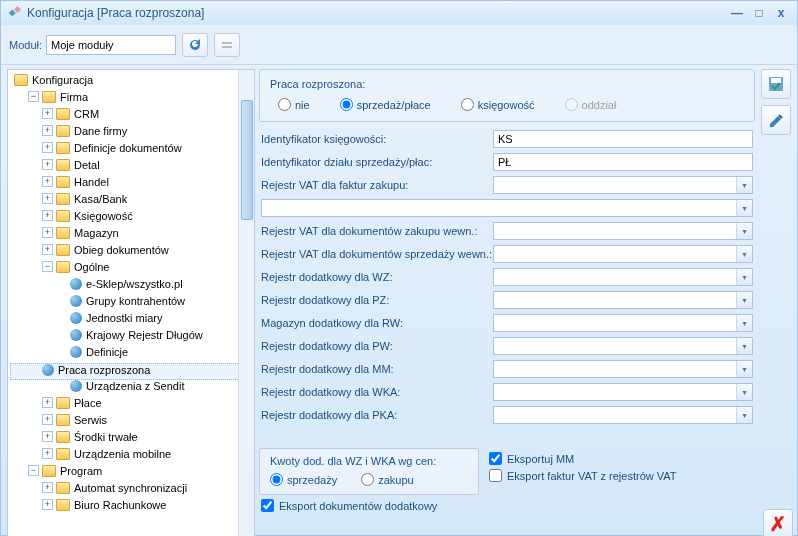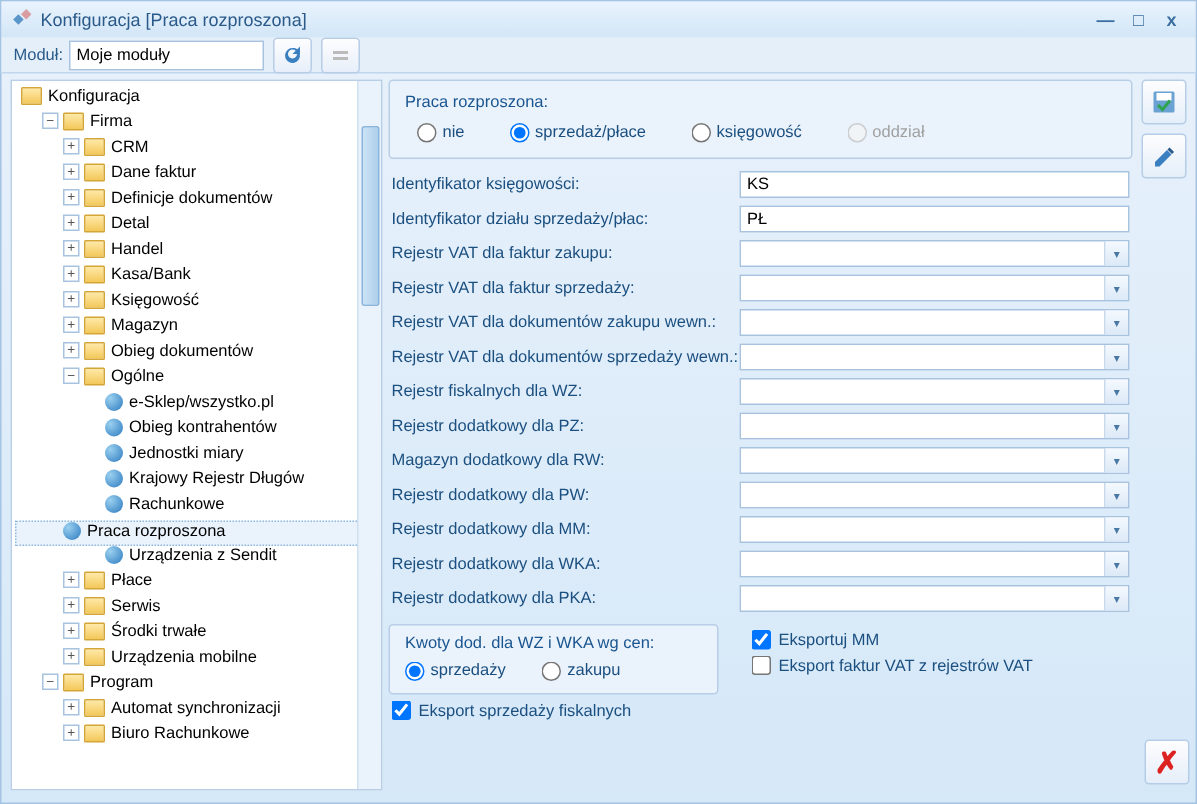--- a/index.html
+++ b/index.html
@@ -2,21 +2,21 @@
 <html><head>
 <meta charset="utf-8">
 <style>
 * { box-sizing: border-box; margin: 0; padding: 0; }
 body { font-family: Tahoma, Arial, sans-serif; font-size: 11px; background: #d7e8f7; width: 798px; height: 536px; overflow: hidden; }
 .window { width: 798px; height: 536px; background: linear-gradient(to bottom, #e8f1fb 0%, #d5e8f8 100%); border: 1px solid #a5c4e4; }
 .titlebar { height: 24px; background: linear-gradient(to bottom, #e9f3fd 0%, #d2e6f7 100%); display: flex; align-items: center; padding: 0 6px; color: #2a5a8a; font-size: 12px; }
 .titlebar .icon { width: 14px; height: 14px; margin-right: 6px; display: flex; align-items: center; justify-content: center; }
 .titlebar .spacer { flex: 1; }
 .titlebar .winbtn { width: 20px; height: 16px; margin-left: 2px; display: flex; align-items: center; justify-content: center; color: #3a6fa0; cursor: pointer; font-weight: bold; }
-.toolbar { height: 24px; display: flex; align-items: center; padding: 0 8px; background: #e4effa; border-bottom: 1px solid #c0d6ed; }
+.toolbar { height: 40px; display: flex; align-items: center; padding: 0 8px; background: #e4effa; border-bottom: 1px solid #c0d6ed; }
 .toolbar label { color: #2a5a8a; margin-right: 4px; }
 .module-select { width: 130px; height: 20px; border: 1px solid #a8c3e0; background: #fff; font-size: 11px; padding: 1px 4px; }
 .tbtn { width: 26px; height: 24px; margin-left: 6px; background: linear-gradient(to bottom, #fdfdfe, #e7effa); border: 1px solid #b8cee6; border-radius: 3px; display: flex; align-items: center; justify-content: center; cursor: pointer; }
 .tbtn svg { width: 16px; height: 16px; }
 .body { display: flex; height: 482px; }
 .left { width: 248px; background: #fff; border: 1px solid #b8cee6; margin: 4px 2px 4px 6px; overflow-y: auto; position: relative; }
 .scrollbar { position: absolute; right: 0; top: 0; width: 16px; height: 100%; background: #eaf2fb; border-left: 1px solid #cfe0f0; }
 .scrollthumb { position: absolute; top: 30px; left: 2px; width: 12px; height: 120px; background: linear-gradient(to right, #cde3f6, #aecfec); border: 1px solid #8bb5db; border-radius: 2px; }
 .tree { padding: 4px 2px 8px 2px; }
 .node { display: flex; align-items: flex-start; height: 17px; padding-left: 0; color: #000; white-space: nowrap; }
@@ -26,30 +26,30 @@
 .globe { width: 12px; height: 12px; border-radius: 50%; background: radial-gradient(circle at 30% 30%, #9bd0f0, #2b7abf); margin-right: 4px; }
 .node.sel { background: #eaf3fc; border: 1px dotted #8fb8dd; padding-left: 17px; }
 .lvl0 { padding-left: 4px; }
 .lvl1 { padding-left: 18px; }
 .lvl2 { padding-left: 32px; }
 .lvl3 { padding-left: 46px; }
 .right { flex: 1; margin: 4px 6px 4px 2px; position: relative; }
 .groupbox { border: 1px solid #b8cee6; border-radius: 3px; background: #eaf2fb; padding: 8px 10px; margin-bottom: 6px; }
 .groupbox .gtitle { color: #1a5590; font-weight: normal; margin-bottom: 6px; }
 .radiorow { display: flex; gap: 30px; padding: 2px 8px; }
-.radio { display: flex; align-items: flex-start; gap: 4px; color: #1b4f7f; }
+.radio { display: flex; align-items: center; gap: 4px; color: #1b4f7f; }
 .radio input { margin: 0; }
 .radio.dis { color: #a0a0a0; }
 .form { padding: 0 2px; }
 .row { display: flex; align-items: center; height: 22px; margin-bottom: 1px; }
 .row label { width: 232px; color: #1b4f7f; }
 .row input.txt { flex: 1; height: 18px; border: 1px solid #a8c3e0; background: #fff; font-size: 11px; padding: 0 4px; margin-right: 36px; }
 .row .combo { flex: 1; height: 18px; border: 1px solid #a8c3e0; background: #fff; margin-right: 36px; position: relative; }
 .combo .arrow { position: absolute; right: 0; top: 0; width: 16px; height: 100%; border-left: 1px solid #c8d9ec; background: linear-gradient(to bottom, #f4f9fe, #dce9f7); display: flex; align-items: center; justify-content: center; font-size: 8px; color: #4a78a4; }
-.bottomrow { display: flex; gap: 16px; margin-top: 6px; }
+.bottomrow { display: flex; gap: 4px; margin-top: 22px; }
 .gb2 { border: 1px solid #b8cee6; border-radius: 3px; background: #eaf2fb; padding: 6px 10px 8px 10px; width: 220px; }
 .gb2 .gt { color: #1a5590; margin-bottom: 6px; }
 .checks { padding: 4px 0 0 6px; }
 .chk { display: flex; align-items: center; gap: 5px; color: #1b4f7f; margin-bottom: 4px; }
 .chk input { margin: 0; }
 .rightbtns { position: absolute; right: -2px; top: 0; width: 32px; }
 .bigbtn { width: 30px; height: 30px; background: linear-gradient(to bottom, #fdfdfe, #e5eef9); border: 1px solid #b5cde6; border-radius: 3px; margin-bottom: 6px; display: flex; align-items: center; justify-content: center; cursor: pointer; }
 .closebtn { position: absolute; right: -2px; bottom: 4px; width: 30px; height: 30px; background: linear-gradient(to bottom, #fdfdfe, #e5eef9); border: 1px solid #b5cde6; border-radius: 3px; display: flex; align-items: center; justify-content: center; cursor: pointer; color: #d22; font-size: 20px; font-weight: bold; }
 .chk2 { display: flex; align-items: center; gap: 5px; color: #1b4f7f; margin-top: 4px; margin-left: 2px; }
 </style>
@@ -100,21 +100,21 @@
             <span>Firma</span>
           </div>
         <div class="node lvl2">
             <span class="exp">+</span>
             <span class="folder"></span>
             <span>CRM</span>
           </div>
         <div class="node lvl2">
             <span class="exp">+</span>
             <span class="folder"></span>
-            <span>Dane faktur</span>
+            <span>Dane firmy</span>
           </div>
         <div class="node lvl2">
             <span class="exp">+</span>
             <span class="folder"></span>
             <span>Definicje dokumentów</span>
           </div>
         <div class="node lvl2">
             <span class="exp">+</span>
             <span class="folder"></span>
             <span>Detal</span>
@@ -150,36 +150,36 @@
             <span>Ogólne</span>
           </div>
         <div class="node lvl3">
             <span class="noexp"></span>
             <span class="globe"></span>
             <span>e-Sklep/wszystko.pl</span>
           </div>
         <div class="node lvl3">
             <span class="noexp"></span>
             <span class="globe"></span>
-            <span>Obieg kontrahentów</span>
+            <span>Grupy kontrahentów</span>
           </div>
         <div class="node lvl3">
             <span class="noexp"></span>
             <span class="globe"></span>
             <span>Jednostki miary</span>
           </div>
         <div class="node lvl3">
             <span class="noexp"></span>
             <span class="globe"></span>
             <span>Krajowy Rejestr Długów</span>
           </div>
         <div class="node lvl3">
             <span class="noexp"></span>
             <span class="globe"></span>
-            <span>Rachunkowe</span>
+            <span>Definicje</span>
           </div>
         <div class="node lvl3 sel">
             <span class="noexp"></span>
             <span class="globe"></span>
             <span>Praca rozproszona</span>
           </div>
         <div class="node lvl3">
             <span class="noexp"></span>
             <span class="globe"></span>
             <span>Urządzenia z Sendit</span>
@@ -273,39 +273,38 @@
             <label>Identyfikator działu sprzedaży/płac:</label>
             <input class="txt" value="PŁ" style="">
           </div>
         <div class="row">
             <label>Rejestr VAT dla faktur zakupu:</label>
             <div class="combo">
               <span class="arrow">▾</span>
             </div>
           </div>
         <div class="row">
-            <label>Rejestr VAT dla faktur sprzedaży:</label>
             <div class="combo">
               <span class="arrow">▾</span>
             </div>
           </div>
         <div class="row">
             <label>Rejestr VAT dla dokumentów zakupu wewn.:</label>
             <div class="combo">
               <span class="arrow">▾</span>
             </div>
           </div>
         <div class="row">
             <label>Rejestr VAT dla dokumentów sprzedaży wewn.:</label>
             <div class="combo">
               <span class="arrow">▾</span>
             </div>
           </div>
         <div class="row">
-            <label>Rejestr fiskalnych dla WZ:</label>
+            <label>Rejestr dodatkowy dla WZ:</label>
             <div class="combo">
               <span class="arrow">▾</span>
             </div>
           </div>
         <div class="row">
             <label>Rejestr dodatkowy dla PZ:</label>
             <div class="combo">
               <span class="arrow">▾</span>
             </div>
           </div>
@@ -362,19 +361,19 @@
             </label>
           <label class="chk">
               <input type="checkbox" style="">
               <span>Eksport faktur VAT z rejestrów VAT</span>
             </label>
         </div>
       </div>
 
       <label class="chk2">
           <input type="checkbox" checked="" style="">
-          <span>Eksport sprzedaży fiskalnych</span>
+          <span>Eksport dokumentów dodatkowy</span>
         </label>
 
       <div class="closebtn">✗</div>
     </div>
   </div>
 </div>
 
 </body></html>

